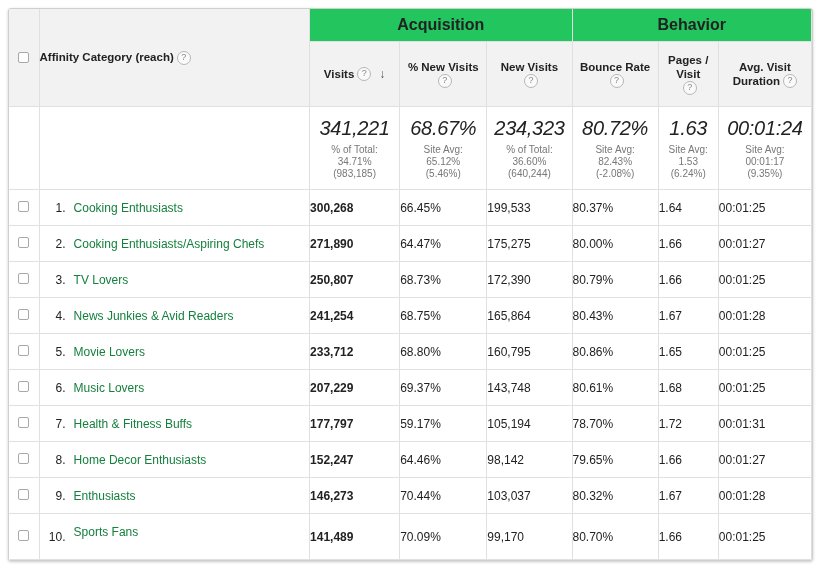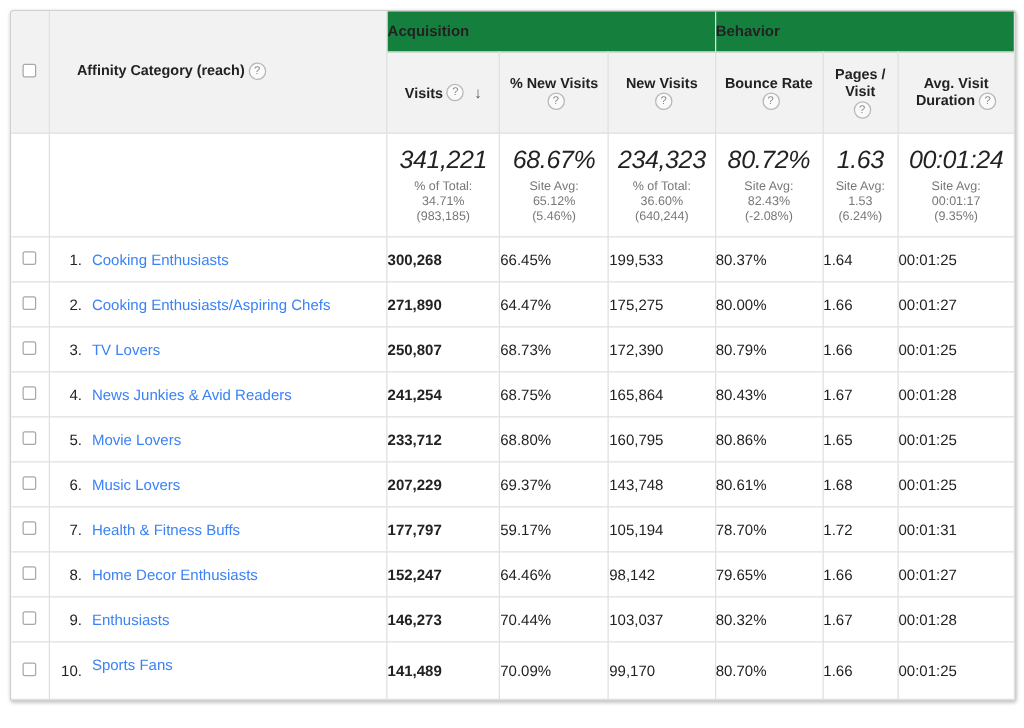--- a/index.html
+++ b/index.html
@@ -32,45 +32,45 @@
     table-layout: fixed;
   }
   table.report td, table.report th {
     border-right: 1px solid #e0e0e0;
     border-bottom: 1px solid #e0e0e0;
     vertical-align: middle;
     padding: 0;
   }
   
   .hdr-group {
-    background: #15803d;
+    background: #22c55e;
     height: 32px;
-    font-size: 12px;
+    font-size: 16px;
     font-weight: bold;
     color: #222;
     padding-left: 8px;
-    text-align: left;
+    text-align: center;
     border-bottom: 1px solid #e0e0e0;
   }
   .hdr-blank {
     background: #f2f2f2;
   }
   .hdr-cell {
     background: #f2f2f2;
     height: 64px;
     font-size: 11.5px;
     font-weight: bold;
     color: #222;
     text-align: center;
     padding: 0 6px;
     line-height: 14px;
   }
   .hdr-cell.left {
     text-align: left;
-    padding-left: 22px;
+    padding-left: 0;
   }
   .chk {
     width: 11px;
     height: 11px;
     border: 1px solid #a8a8a8;
     background: #fff;
     display: inline-block;
     border-radius: 2px;
     box-sizing: border-box;
   }
@@ -133,21 +133,21 @@
     text-align: right;
     padding-right: 6px;
     color: #333;
     font-size: 12px;
   }
   .name-cell {
     padding-left: 8px;
     text-align: left;
   }
   .name-cell a {
-    color: #3b82f6;
+    color: #15803d;
     text-decoration: none;
     font-size: 12px;
   }
   .num {
     text-align: left;
     padding-right: 12px;
     font-size: 12px;
   }
   .num.bold { font-weight: bold; }
   .row-chk-cell {

